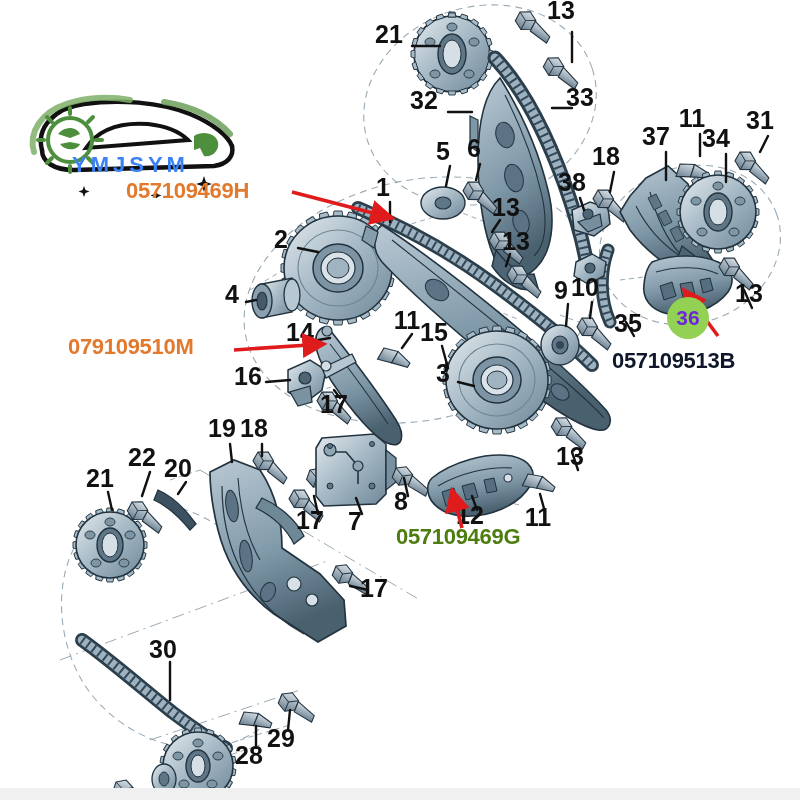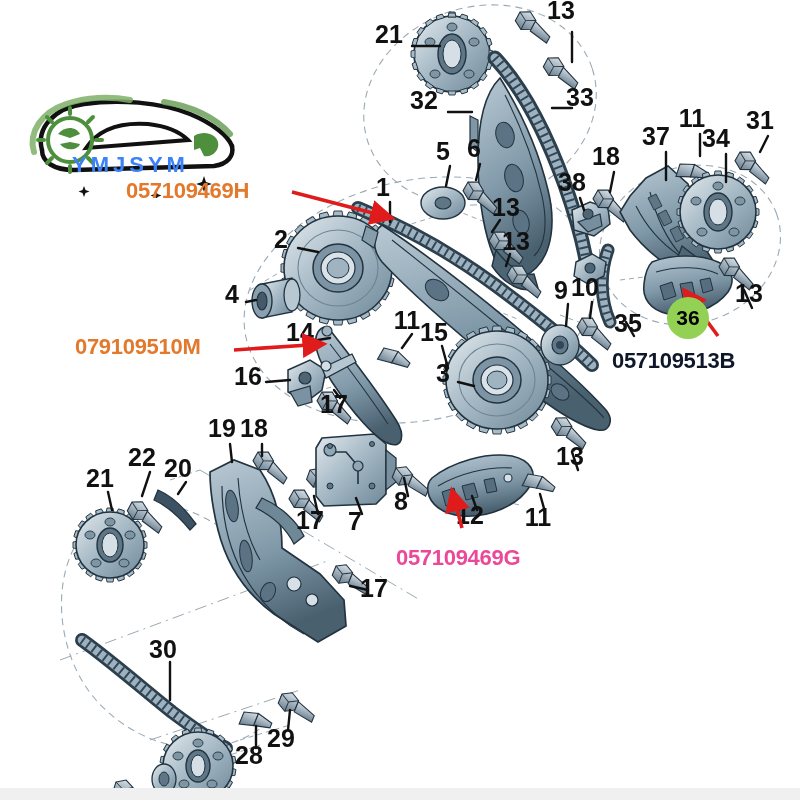--- a/index.html
+++ b/index.html
@@ -707,23 +707,23 @@
     <g fill="#111">
       <path d="M190,98 l2,6 l6,2 l-6,2 l-2,6 l-2,-6 l-6,-2 l6,-2 z"></path>
       <path d="M70,108 l1.5,4 l4,1.5 l-4,1.5 l-1.5,4 l-1.5,-4 l-4,-1.5 l4,-1.5 z"></path>
       <path d="M142,112 l1.5,4 l4,1.5 l-4,1.5 l-1.5,4 l-1.5,-4 l-4,-1.5 l4,-1.5 z"></path>
     </g>
   </svg>
   <div class="logotext">YMJSYM</div>
 
   <div id="pn-layer">
       <div class="pn" style="left: 126px; top: 178px; color: rgb(226, 121, 44);">057109469H</div>
-      <div class="pn" style="left: 68px; top: 334px; color: rgb(226, 121, 44); margin-left: 7px;">079109510M</div>
+      <div class="pn" style="left: 68px; top: 334px; color: rgb(226, 121, 44);">079109510M</div>
       <div class="pn" style="left: 612px; top: 348px; color: #0f172a;">057109513B</div>
-      <div class="pn" style="left: 396px; top: 545px; color: #ec4899;">057109469G</div>
+      <div class="pn" style="left: 396px; top: 524px; color: #4d7c0f;">057109469G</div>
     </div>
 
   <div id="badge-layer">
-      <div class="badge" style="left: 667px; top: 297px; background: rgb(146, 209, 83); color: #000000;">36</div>
+      <div class="badge" style="left: 667px; top: 297px; background: rgb(146, 209, 83); color: #6d28d9;">36</div>
     </div>
 
   <div class="edge-strip"></div>
 </div>
 
 </body></html>

